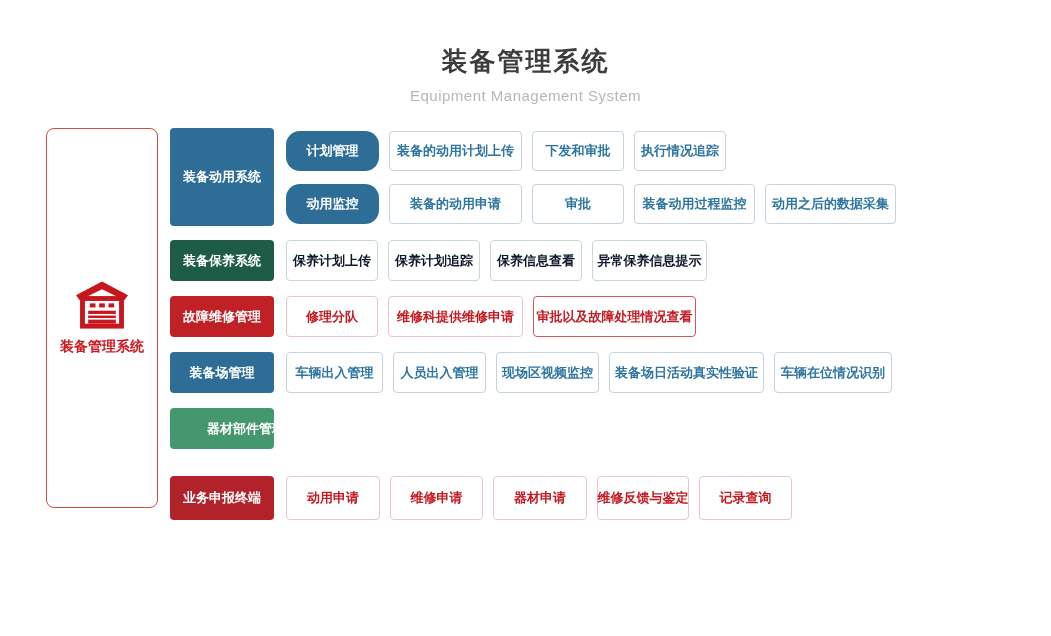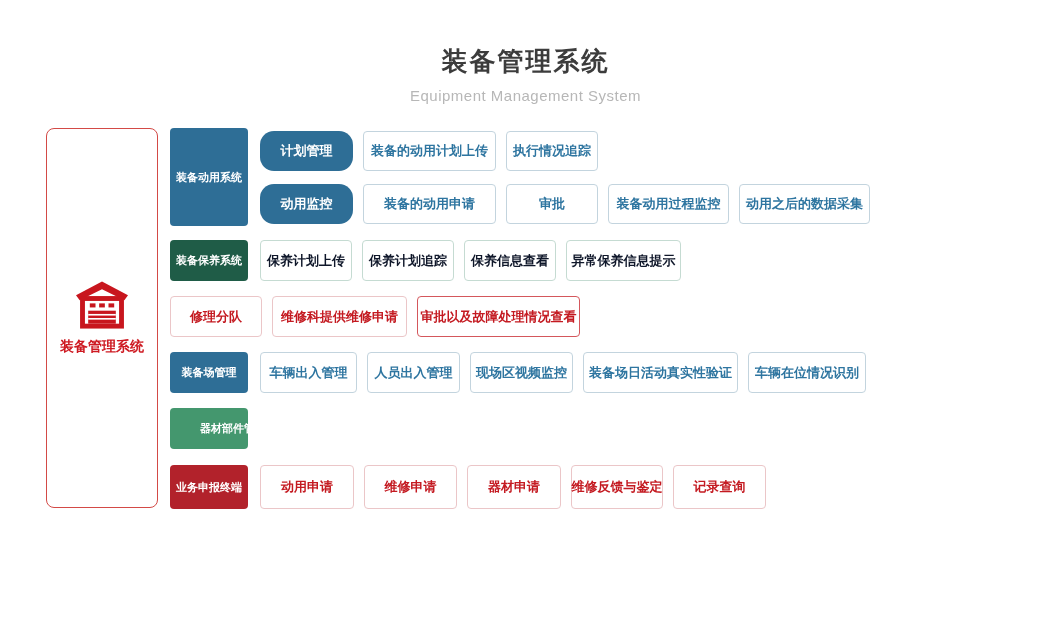--- a/index.html
+++ b/index.html
@@ -16,21 +16,21 @@
   .root-box { position:absolute; left:46px; top:128px; width:112px; height:380px;
               border:1px solid #d34a46; border-radius:8px; background:#fff;
               display:flex; flex-direction:column; align-items:center; justify-content:center; }
   .root-box svg { display:block; }
   .root-label { margin-top:9px; font-size:14px; font-weight:bold; color:#ce1a22; white-space:nowrap; }
 
   
   .groups { position:absolute; left:170px; top:128px; width:881px; height:390px; }
   .grow { position:absolute; left:0; display:flex; align-items:stretch; }
 
-  .cat { width:78px; border-radius:4px; color:#fff; font-size:11px; font-weight:bold;
+  .cat { width:104px; border-radius:4px; color:#fff; font-size:13px; font-weight:bold;
          display:flex; align-items:center; justify-content:center; white-space:nowrap;
          margin-right:12px; flex:none; }
   .c-blue   { background:#2e6e96; }
   .c-dgreen { background:#1f5c47; }
   .c-red    { background:#c02127; }
   .c-sgreen { background:#44976e;padding-left:48px; }
   .c-dred   { background:#b2222b; }
 
   .item { background:#fff; border-radius:4px; font-size:13px; font-weight:bold;
           display:flex; align-items:center; justify-content:center; white-space:nowrap;
@@ -43,21 +43,21 @@
   .subcat { width:93px; height:40px; border-radius:14px; background:#2e6e96; color:#fff;
             font-size:13px; font-weight:bold; display:flex; align-items:center;
             justify-content:center; flex:none; }
 
   .i-blue   { color:#2e75a0; border:1px solid #c3d4de; }
   .i-dgreen { color:#0f172a; border:1px solid #c5dbd2; }
   .i-red    { color:#c41a21; border:1px solid #ebc6c8; }
   .i-red-strong { color:#c41a21; border:1px solid #d4575c; }
   .i-sgreen { color:#3e9169; border:1px solid #cce2d7; }
 
-  .g2 { top:112px; } .g3 { top:168px; } .g4 { top:224px; } .g5 { top:280px; } .g6 { top:337px;text-align:center; }
+  .g2 { top:112px; } .g3 { top:168px; } .g4 { top:224px; } .g5 { top:280px; } .g6 { top:348px;text-align:center; }
   .g2 .item,.g3 .item,.g4 .item,.g5 .item { height:41px; }
   .g6 .item { height:44px; }
   .g2 .cat,.g3 .cat,.g4 .cat,.g5 .cat { height:41px; }
   .g6 .cat { height:44px; }
   .g1 .cat { height:98px; }
   .g2 .row,.g3 .row,.g4 .row,.g5 .row,.g6 .row { gap:10px; }
 </style>
 </head>
 <body>
 
@@ -85,20 +85,21 @@
   </div>
 
   <div class="groups">
 
     <div class="grow g1">
       <div class="cat c-blue">装备动用系统</div>
       <div class="g1col">
         <div class="row">
           <div class="subcat">计划管理</div>
           <div class="item i-blue" style="width:133px">装备的动用计划上传</div>
+          <div class="item i-blue" style="width:92px">下发和审批</div>
           <div class="item i-blue" style="width:92px">执行情况追踪</div>
         </div>
         <div class="row">
           <div class="subcat">动用监控</div>
           <div class="item i-blue" style="width:133px">装备的动用申请</div>
           <div class="item i-blue" style="width:92px">审批</div>
           <div class="item i-blue" style="width:121px">装备动用过程监控</div>
           <div class="item i-blue" style="width:131px">动用之后的数据采集</div>
         </div>
       </div>
@@ -108,20 +109,21 @@
       <div class="cat c-dgreen">装备保养系统</div>
       <div class="row">
         <div class="item i-dgreen" style="width:92px">保养计划上传</div>
         <div class="item i-dgreen" style="width:92px">保养计划追踪</div>
         <div class="item i-dgreen" style="width:92px">保养信息查看</div>
         <div class="item i-dgreen" style="width:115px">异常保养信息提示</div>
       </div>
     </div>
 
     <div class="grow g3">
+      <div class="cat c-red">故障维修管理</div>
       <div class="row">
         <div class="item i-red" style="width:92px">修理分队</div>
         <div class="item i-red" style="width:135px">维修科提供维修申请</div>
         <div class="item i-red-strong" style="width:163px">审批以及故障处理情况查看</div>
       </div>
     </div>
 
     <div class="grow g4">
       <div class="cat c-blue">装备场管理</div>
       <div class="row">

